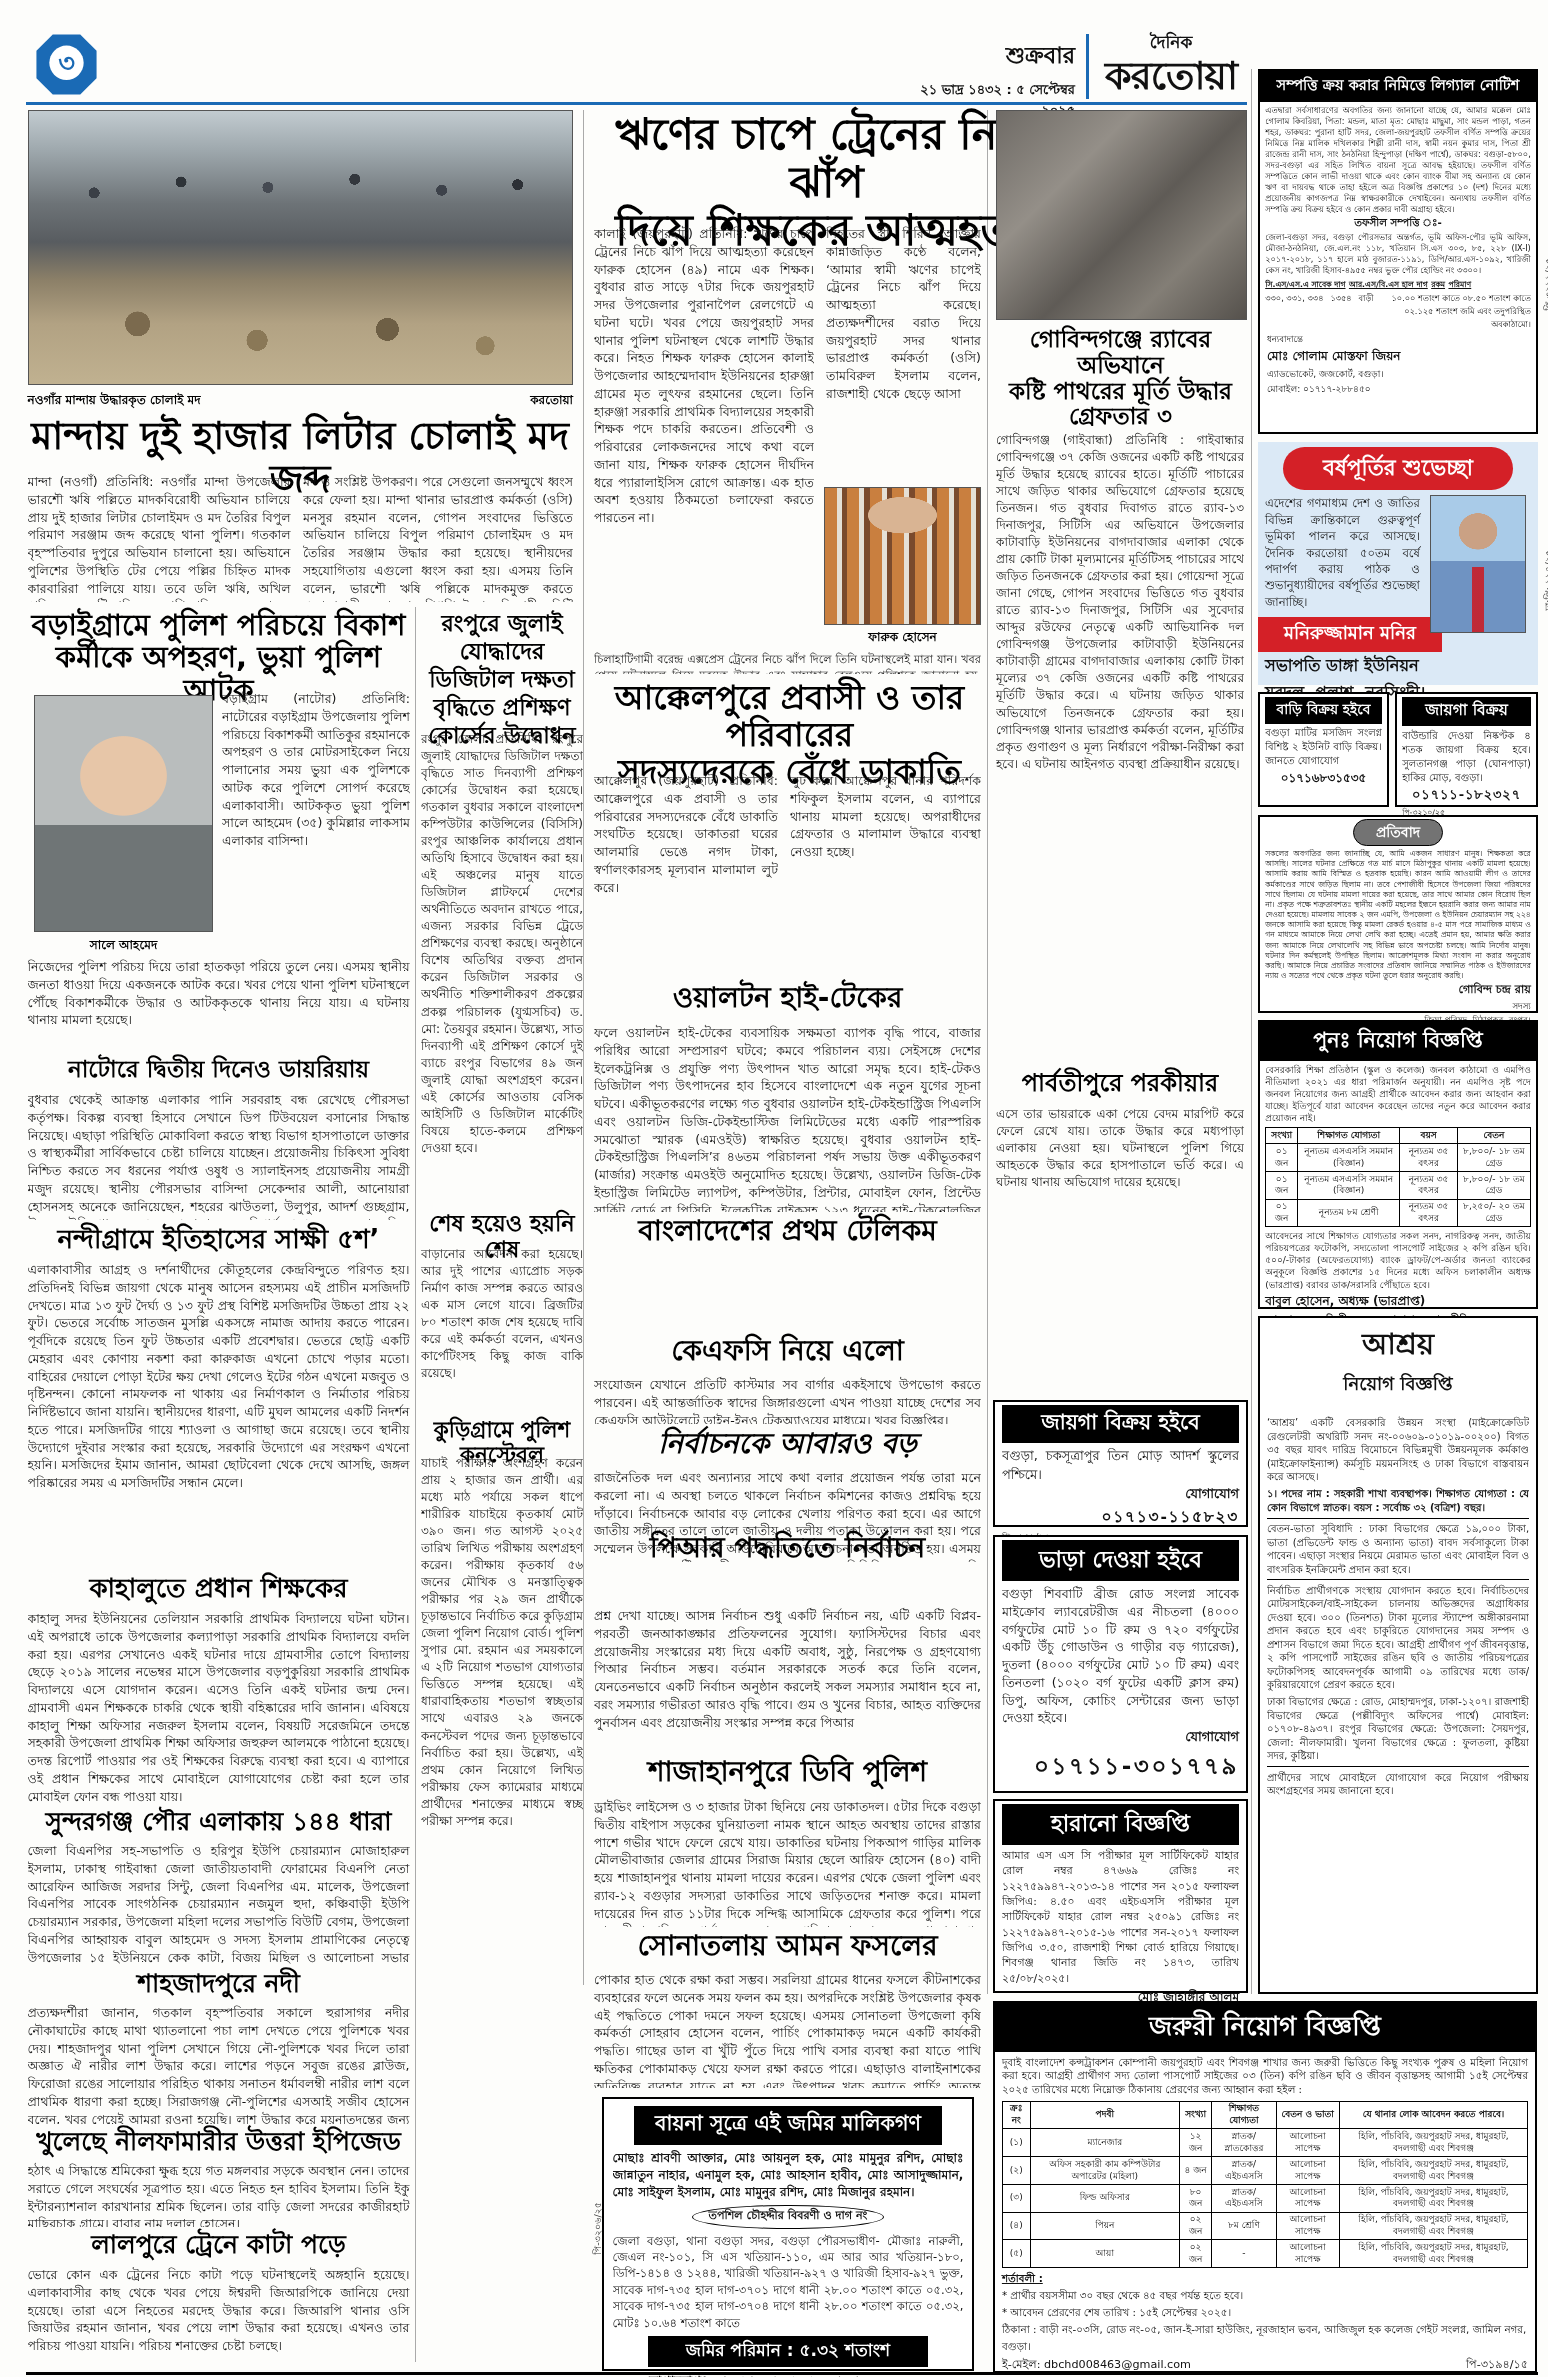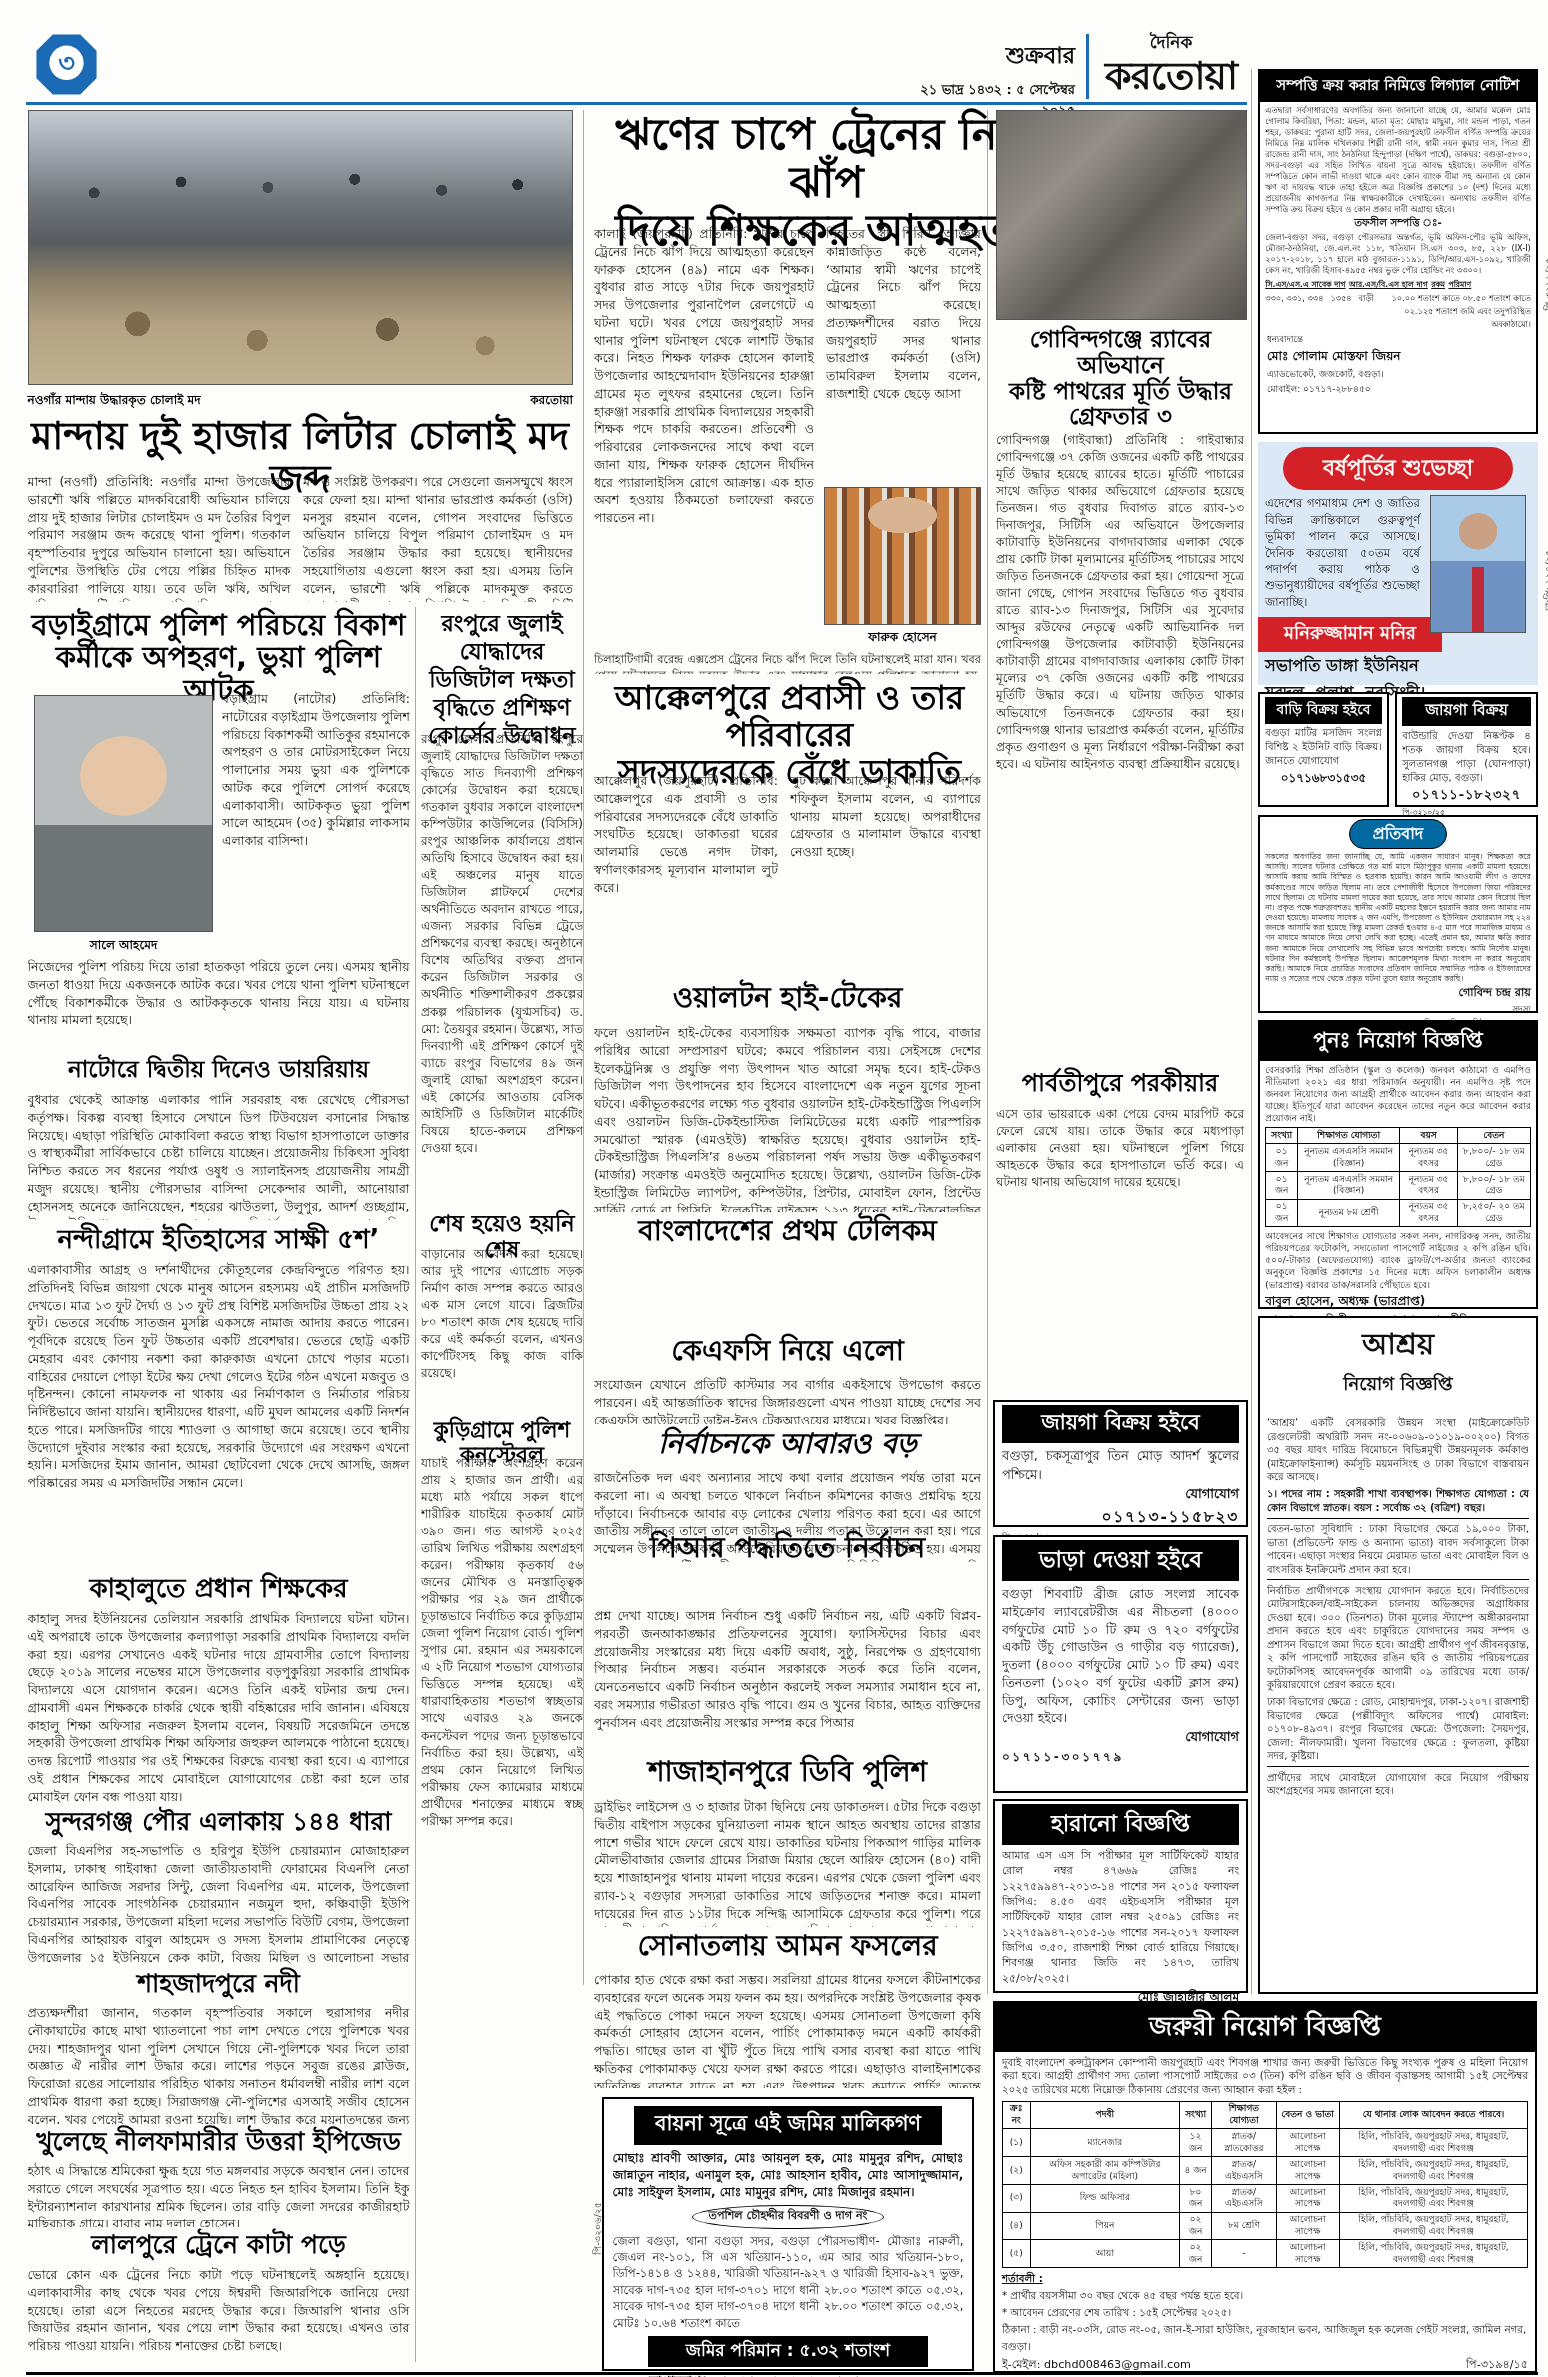--- a/index.html
+++ b/index.html
@@ -181,21 +181,21 @@
     <div class="bd" style="font-size:13px;margin-top:4.3px;">বগুড়া, চকসূত্রাপুর তিন মোড় আদর্শ স্কুলের পশ্চিমে।</div>
     <div style="text-align:right;font-size:13px;font-weight:700;">যোগাযোগ</div>
     <div style="text-align:right;font-size:15.5px;font-weight:700;letter-spacing:1.7px;">০১৭১৩-১১৫৮২৩</div>
     <div style="font-size:8.6px;">পি-৩১৭৯/২৫</div>
   </div>
 
   <div class="abs adbox" style="left:993px;top:1535px;width:255px;height:258px;padding:3.4px 6.9px;">
     <div class="banner" style="font-size:22.4px;padding:1.7px 0;">ভাড়া দেওয়া হইবে</div>
     <div class="bd" style="font-size:12.5px;margin-top:4.3px;">বগুড়া শিববাটি ব্রীজ রোড সংলগ্ন সাবেক মাইক্রোব ল্যাবরেটরীজ এর নীচতলা (৪০০০ বর্গফুটের মোট ১০ টি রুম ও ৭২০ বর্গফুটের একটি উঁচু গোডাউন ও গাড়ীর বড় গ্যারেজ), দুতলা (৪০০০ বর্গফুটের মোট ১০ টি রুম) এবং তিনতলা (১০২০ বর্গ ফুটের একটি ক্লাস রুম) ডিপু, অফিস, কোচিং সেন্টারের জন্য ভাড়া দেওয়া হইবে।</div>
     <div style="text-align:right;font-size:13px;font-weight:700;">যোগাযোগ</div>
-    <div style="text-align:left;font-size:12px;font-weight:700;letter-spacing:2.6px;">০১৭১১-৩০১৭৭৯</div>
+    <div style="text-align:right;font-size:23px;font-weight:700;letter-spacing:2.6px;">০১৭১১-৩০১৭৭৯</div>
   </div>
 
   <div class="abs adbox" style="left:993px;top:1799px;width:255px;height:194px;padding:3.4px 6.9px;">
     <div class="banner" style="font-size:22.4px;padding:1.7px 0;">হারানো বিজ্ঞপ্তি</div>
     <div class="bd" style="font-size:10.8px;margin-top:3.4px;">আমার এস এস সি পরীক্ষার মূল সার্টিফিকেট যাহার রোল নম্বর ৪৭৬৬৯ রেজিঃ নং ১২২৭৫৯৯৪৭-২০১৩-১৪ পাশের সন ২০১৫ ফলাফল জিপিএ: ৪.৫০ এবং এইচএসসি পরীক্ষার মূল সার্টিফিকেট যাহার রোল নম্বর ২৫০৯১ রেজিঃ নং ১২২৭৫৯৯৪৭-২০১৫-১৬ পাশের সন-২০১৭ ফলাফল জিপিএ ৩.৫০, রাজশাহী শিক্ষা বোর্ড হারিয়ে গিয়াছে। শিবগঞ্জ থানার জিডি নং ১৪৭৩, তারিখ ২৫/০৮/২০২৫।</div>
     <div style="text-align:right;font-size:12px;font-weight:700;margin-top:1.7px;">মোঃ জাহাঙ্গীর আলম</div>
     <div style="font-size:8.6px;">পি-৩২০৮/২৫</div>
   </div>
 
   <div class="abs adbox" style="left:1258px;top:69px;width:280px;height:365px;padding:0;">
@@ -238,21 +238,21 @@
     <div class="center" style="font-size:12px;font-weight:700;">০১৭১৬৮৩১৫৩৫</div>
   </div>
   <div class="abs adbox" style="left:1395px;top:692px;width:143px;height:115px;padding:2.6px 5.2px;">
     <div class="banner" style="font-size:15.5px;padding:1.7px 0;">জায়গা বিক্রয়</div>
     <div class="bd" style="font-size:10px;margin-top:2.6px;">বাউন্ডারি দেওয়া নিষ্কণ্টক ৪ শতক জায়গা বিক্রয় হবে। সুলতানগঞ্জ পাড়া (ঘোনপাড়া) হাকির মোড়, বগুড়া।</div>
     <div class="center" style="font-size:13px;font-weight:700;letter-spacing:0.9px;">০১৭১১-১৮২৩২৭</div>
     <div style="font-size:7.7px;">পি-৩২১০/২৫</div>
   </div>
 
   <div class="abs adbox" style="left:1258px;top:815px;width:280px;height:198px;padding:1.7px 5.2px;">
-    <div class="center"><span class="oval" style="font-size:16px;background:#0369a1;color:#fff;border-radius:34px;padding:0.9px 22.4px;">প্রতিবাদ</span></div>
+    <div class="center"><span class="oval" style="font-size:14px;background:#737373;color:#fff;border-radius:34px;padding:0.9px 22.4px;">প্রতিবাদ</span></div>
     <div class="dense" style="margin-top:2.6px;font-size:7.6px;">সকলের অবগতির জন্য জানাচ্ছি যে, আমি একজন সাধারণ মানুষ। শিক্ষকতা করে আসছি। সালের ঘটনার প্রেক্ষিতে গত মার্চ মাসে মিঠাপুকুর থানায় একটি মামলা হয়েছে। আসামি করায় আমি বিস্মিত ও হতবাক হয়েছি। কারন আমি আওয়ামী লীগ ও তাদের কর্মকাণ্ডের সাথে জড়িত ছিলাম না। তবে পেশাজীবী হিসেবে উপজেলা জিয়া পরিষদের সাথে ছিলাম। যে ঘটনায় মামলা দায়ের করা হয়েছে, তার সাথে আমার কোন বিরোধ ছিল না। প্রকৃত পক্ষে শত্রুতাবশতঃ স্থানীয় একটি মহলের ইন্ধনে হয়রানি করার জন্য আমার নাম দেওয়া হয়েছে। মামলায় সাবেক ২ জন এমপি, উপজেলা ও ইউনিয়ন চেয়ারম্যান সহ ২২৪ জনকে আসামি করা হয়েছে কিন্তু মামলা রেকর্ড হওয়ার ৪-৫ মাস পরে সামাজিক মাধ্যম ও গন মাধ্যমে আমাকে নিয়ে লেখা লেখি করা হচ্ছে। এতেই প্রমান হয়, আমার ক্ষতি করার জন্য আমাকে নিয়ে লেখালেখি সহ বিভিন্ন ভাবে অপচেষ্টা চলছে। আমি নির্দোষ মানুষ। ঘটনার দিন কর্মস্থলেই উপস্থিত ছিলাম। আক্রোশমূলক মিথ্যা সংবাদ না করার অনুরোধ করছি। আমাকে নিয়ে প্রচারিত সংবাদের প্রতিবাদ জানিয়ে সম্মানিত পাঠক ও ইউজারদের ন্যায় ও সত্যের পথে থেকে প্রকৃত ঘটনা তুলে ধরার অনুরোধ করছি।</div>
     <div style="text-align:right;font-size:11.2px;font-weight:700;">গোবিন্দ চন্দ্র রায়</div>
     <div style="text-align:right;font-size:8.6px;">সদস্য</div>
     <div style="text-align:right;font-size:8.6px;">জিয়া পরিষদ, মিঠাপুকুর, রংপুর।</div>
   </div>
 
   <div class="abs adbox" style="left:1258px;top:1020px;width:280px;height:289px;padding:0;">
     <div class="banner" style="font-size:20.6px;padding:2.6px 0;">পুনঃ নিয়োগ বিজ্ঞপ্তি</div>
     <div class="bd-xs" style="padding:2.6px 5.2px;">বেসরকারি শিক্ষা প্রতিষ্ঠান (স্কুল ও কলেজ) জনবল কাঠামো ও এমপিও নীতিমালা ২০২১ এর ধারা পরিমার্জন অনুযায়ী। নন এমপিও সৃষ্ট পদে জনবল নিয়োগের জন্য আগ্রহী প্রার্থীকে আবেদন করার জন্য আহবান করা যাচ্ছে। ইতিপূর্বে যারা আবেদন করেছেন তাদের নতুন করে আবেদন করার প্রয়োজন নাই।</div>
     <div style="padding:0 5.2px;">

